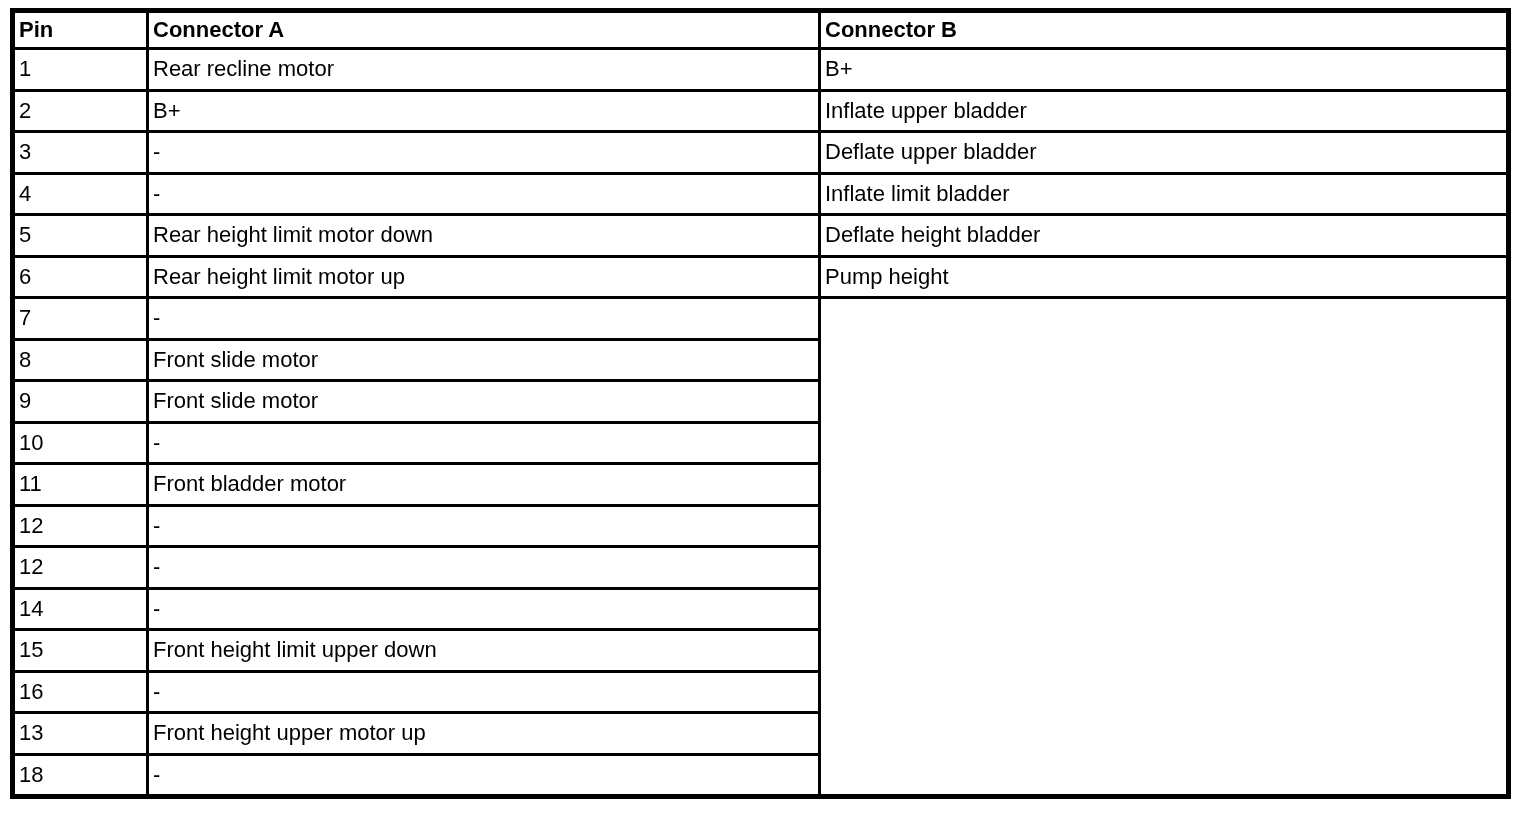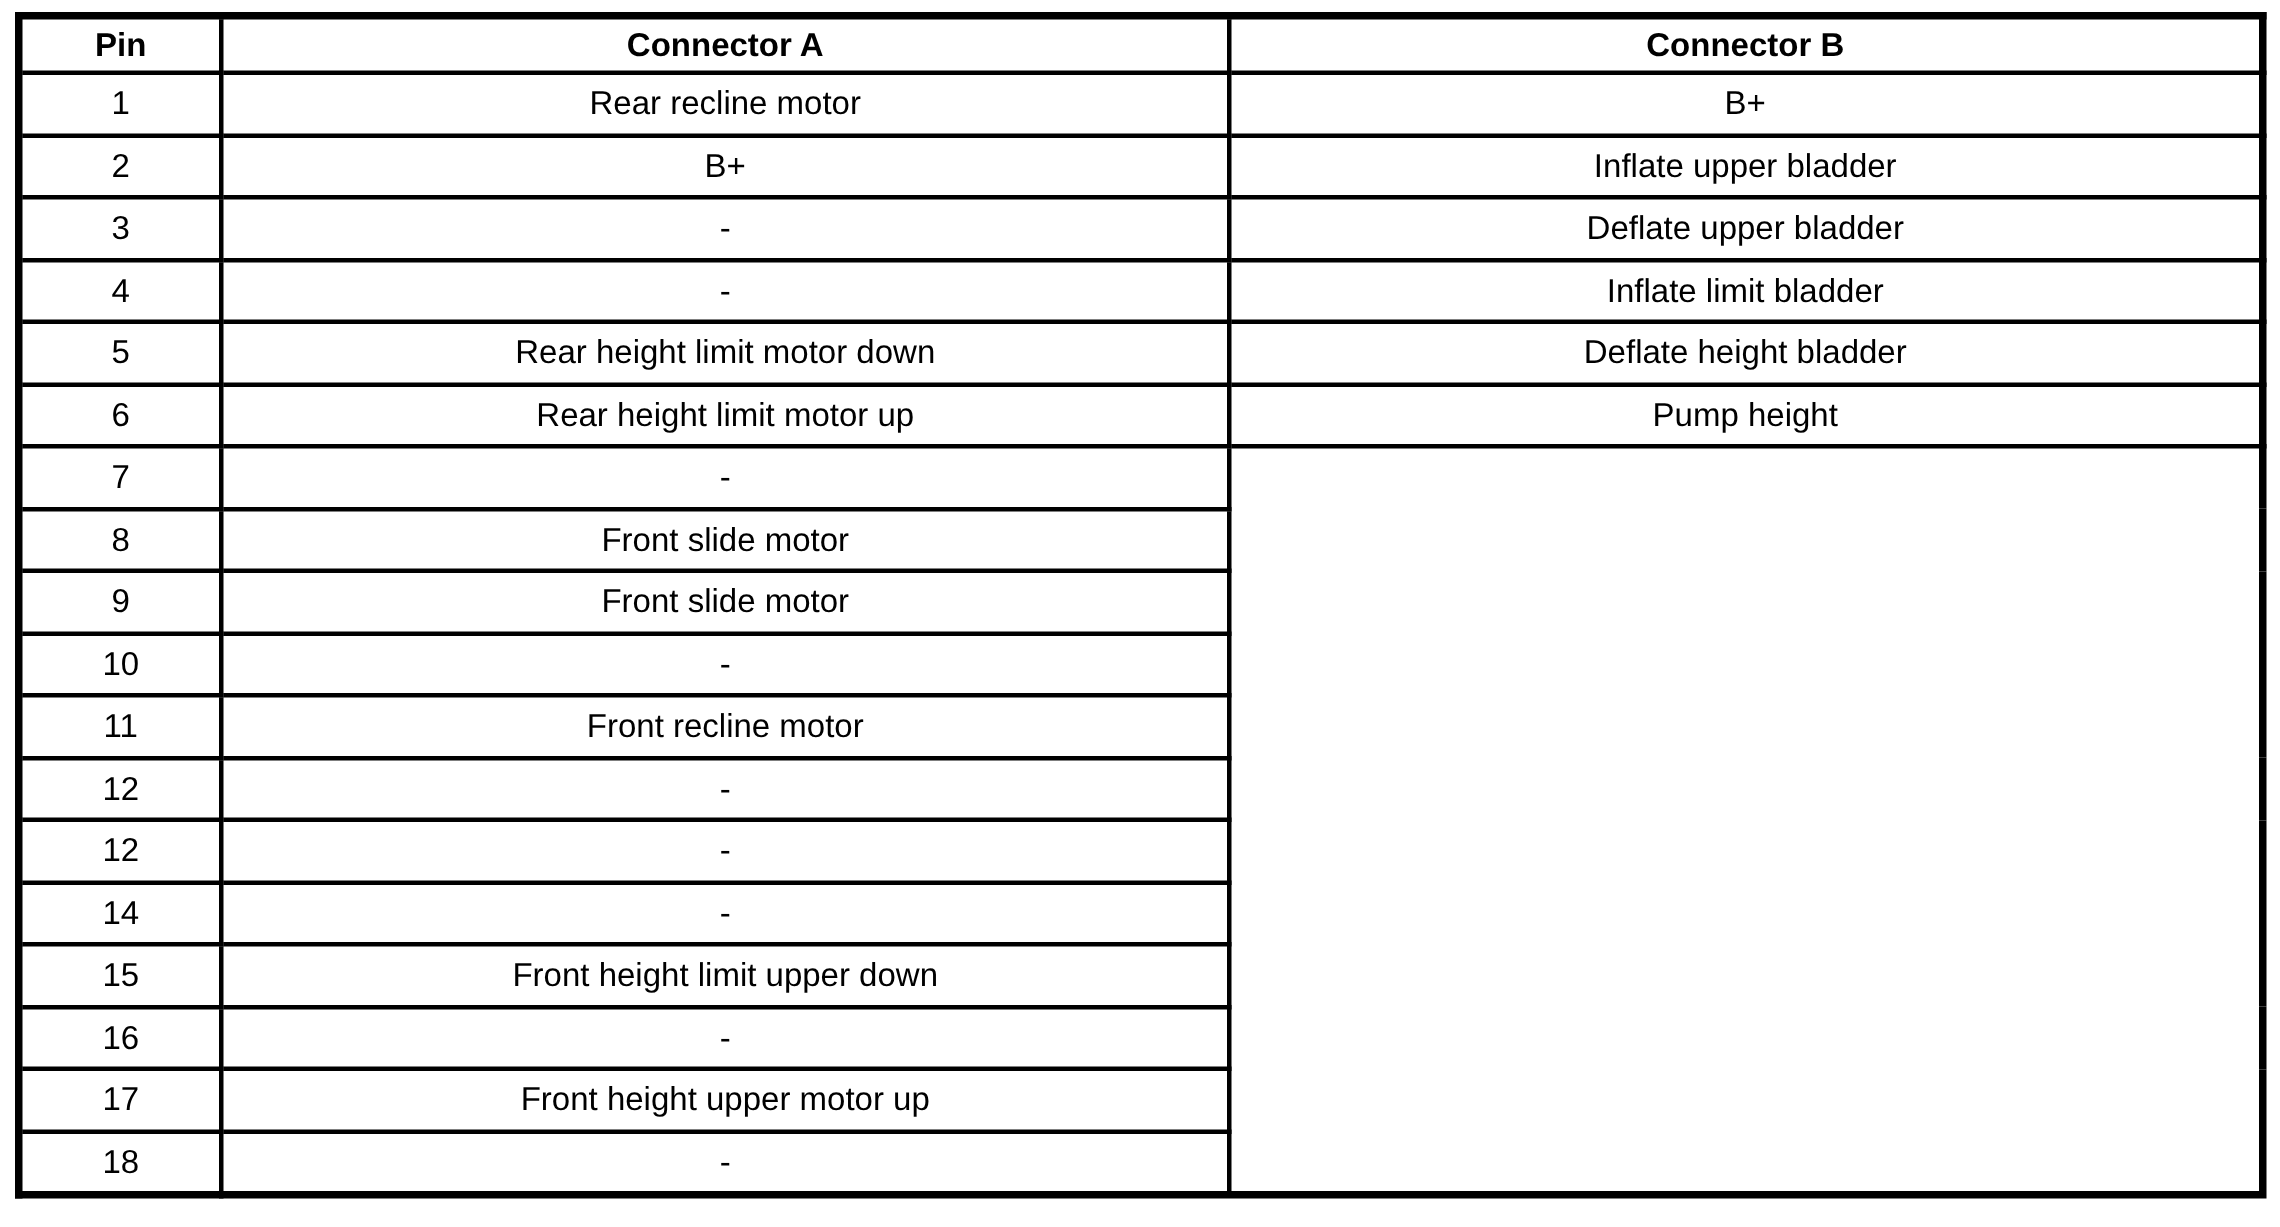--- a/index.html
+++ b/index.html
@@ -22,21 +22,21 @@
     background: #ffffff;
     color: #000000;
     border: 5px solid #000000;
   }
   table.pinout col.col-pin { width: 135px; }
   table.pinout col.col-a   { width: 672px; }
   table.pinout col.col-b   { width: 689px; }
   table.pinout th,
   table.pinout td {
     border: 3px solid #000000;
-    text-align: center;
+    text-align: left;
     vertical-align: middle;
     font-size: 22px;
     line-height: 1.1;
     padding: 0 4px;
     height: 38.5px;
     box-sizing: content-box;
     overflow: hidden;
     white-space: nowrap;
   }
   table.pinout th {
@@ -107,21 +107,21 @@
       <tr>
         <td>9</td>
         <td>Front slide motor</td>
       </tr>
       <tr>
         <td>10</td>
         <td>-</td>
       </tr>
       <tr>
         <td>11</td>
-        <td>Front recline motor</td>
+        <td>Front bladder motor</td>
       </tr>
       <tr>
         <td>12</td>
         <td>-</td>
       </tr>
       <tr>
         <td>12</td>
         <td>-</td>
       </tr>
       <tr>
@@ -130,21 +130,21 @@
       </tr>
       <tr>
         <td>15</td>
         <td>Front height limit upper down</td>
       </tr>
       <tr>
         <td>16</td>
         <td>-</td>
       </tr>
       <tr>
-        <td>17</td>
+        <td>13</td>
         <td>Front height upper motor up</td>
       </tr>
       <tr>
         <td>18</td>
         <td>-</td>
       </tr>
     </tbody>
   </table>
 </div>
 

